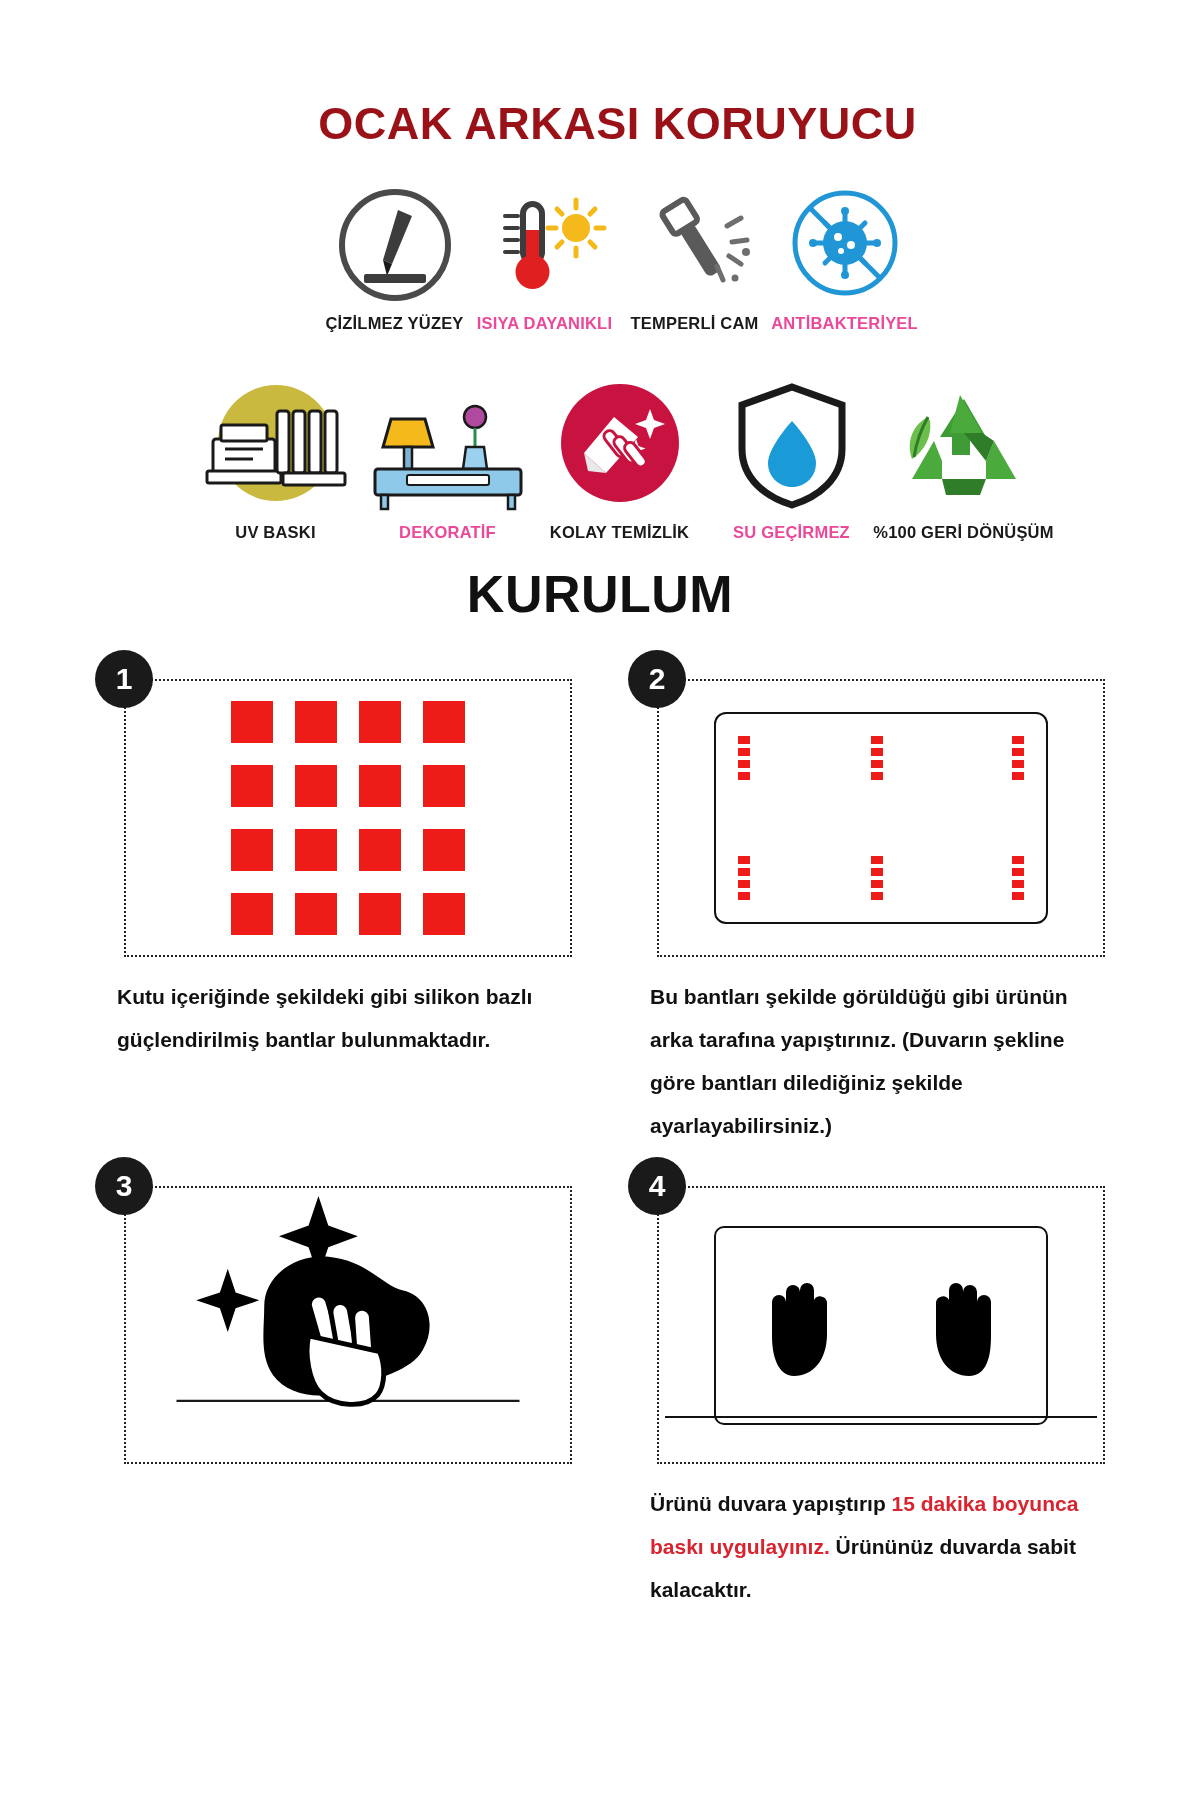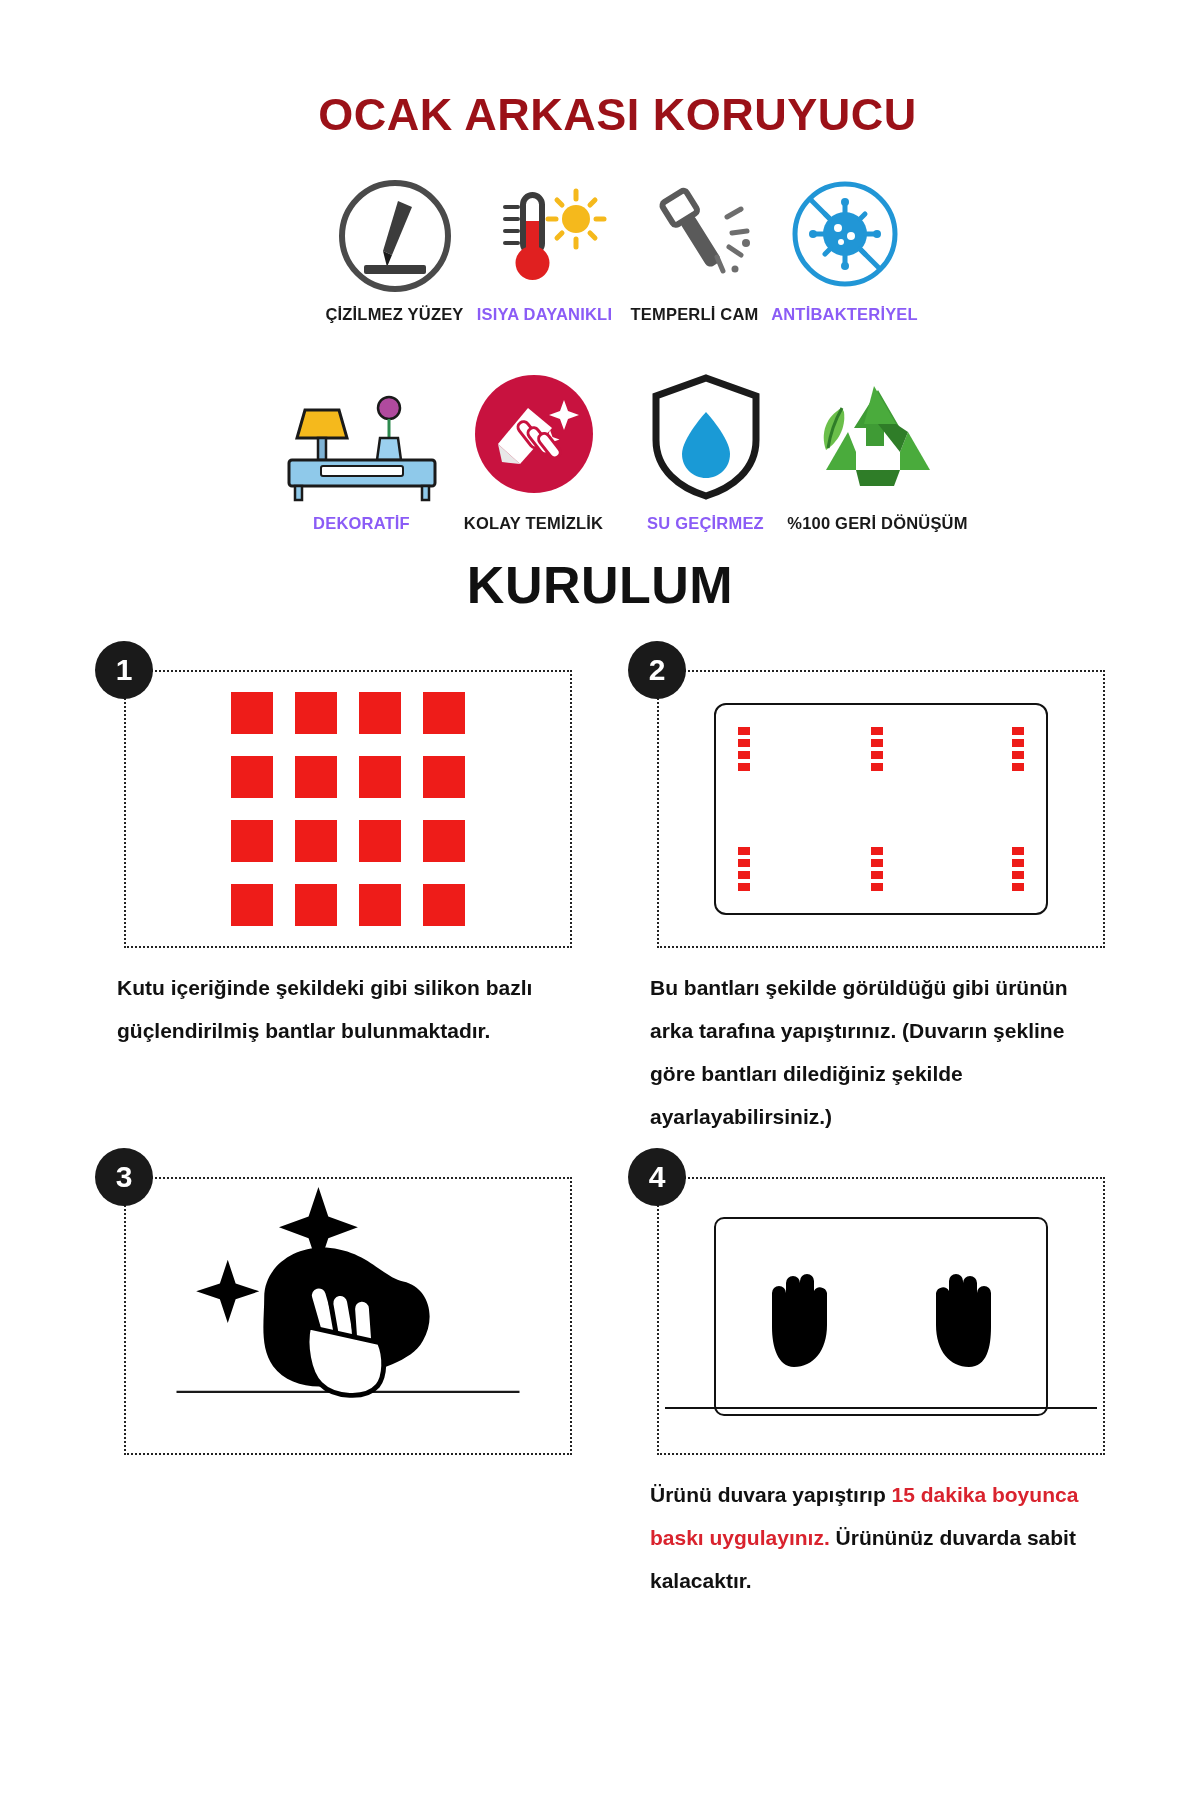--- a/index.html
+++ b/index.html
@@ -22,21 +22,21 @@
     box-sizing: border-box;
   }
 
   
   .main-title {
     text-align: center;
     font-size: 45px;
     font-weight: bold;
     color: #9b1118;
     letter-spacing: 0.5px;
-    margin: 7px;
+    margin: 16px;
     padding-top: 82px;
     padding-left: 35px;
   }
 
   
   .feature-row {
     display: flex;
     justify-content: center;
     align-items: flex-end;
     gap: 0px;
@@ -54,21 +54,21 @@
     align-items: center;
     justify-content: center;
   }
   .feature .cap {
     margin-top: 10px;
     font-size: 16.5px;
     font-weight: bold;
     letter-spacing: 0.2px;
     white-space: nowrap;
   }
-  .cap.red { color: #8b5cf6; }
+  .cap.red { color: #ec4899; }
   .cap.dark { color: #1a1a1a; }
 
   .row1 .feature { width: 150px; }
   .row2 { margin-top: 48px; }
   .row2 .feature { width: 172px; }
 
   
   .kurulum {
     text-align: center;
     font-size: 52px;
@@ -287,20 +287,42 @@
           </g>
         </svg>
       </div>
       <div class="cap red">ANTİBAKTERİYEL</div>
     </div>
 
   </div>
 
   <div class="feature-row row2">
 
+    <div class="feature">
+      <div class="art">
+        <svg width="170" height="132" viewBox="0 0 170 132">
+          <circle cx="85" cy="62" r="58" fill="#c9b93f"></circle>
+          <g fill="#ffffff" stroke="#1a1a1a" stroke-width="3">
+            <rect x="22" y="58" width="62" height="34" rx="3"></rect>
+            <rect x="30" y="44" width="46" height="16" rx="2"></rect>
+            <rect x="16" y="90" width="74" height="12" rx="2"></rect>
+            <rect x="86" y="30" width="12" height="62" rx="3"></rect>
+            <rect x="102" y="30" width="12" height="62" rx="3"></rect>
+            <rect x="118" y="30" width="12" height="62" rx="3"></rect>
+            <rect x="134" y="30" width="12" height="62" rx="3"></rect>
+            <rect x="92" y="92" width="62" height="12" rx="2"></rect>
+          </g>
+          <g fill="none" stroke="#1a1a1a" stroke-width="3">
+            <line x1="34" y1="68" x2="72" y2="68"></line>
+            <line x1="34" y1="78" x2="62" y2="78"></line>
+          </g>
+        </svg>
+      </div>
+      <div class="cap dark">UV BASKI</div>
+    </div>
 
     <div class="feature">
       <div class="art">
         <svg width="170" height="132" viewBox="0 0 170 132">
 
           <path d="M28 38 L62 38 L70 66 L20 66 Z" fill="#f5b91c" stroke="#1a1a1a" stroke-width="3"></path>
           <rect x="41" y="66" width="8" height="22" fill="#7fb3d5" stroke="#1a1a1a" stroke-width="2.5"></rect>
 
           <circle cx="112" cy="36" r="11" fill="#b04a9e" stroke="#1a1a1a" stroke-width="2.5"></circle>
           <line x1="112" y1="47" x2="112" y2="66" stroke="#2d8a4e" stroke-width="3"></line>

